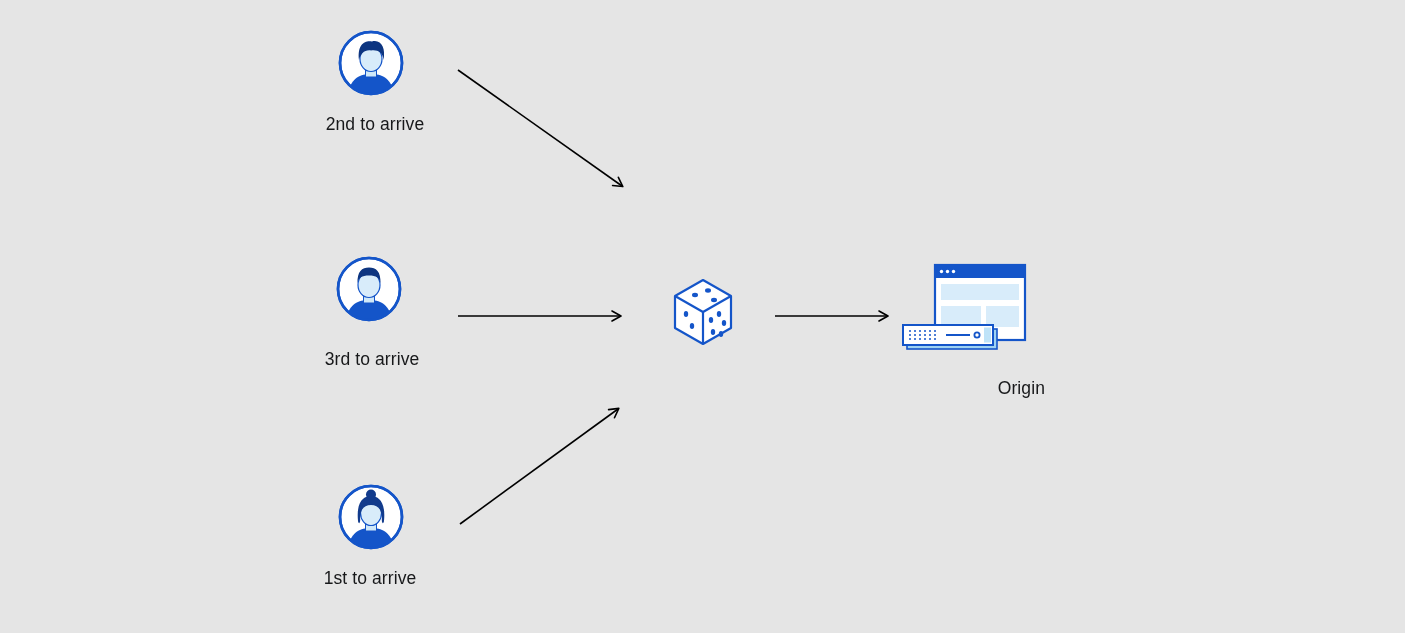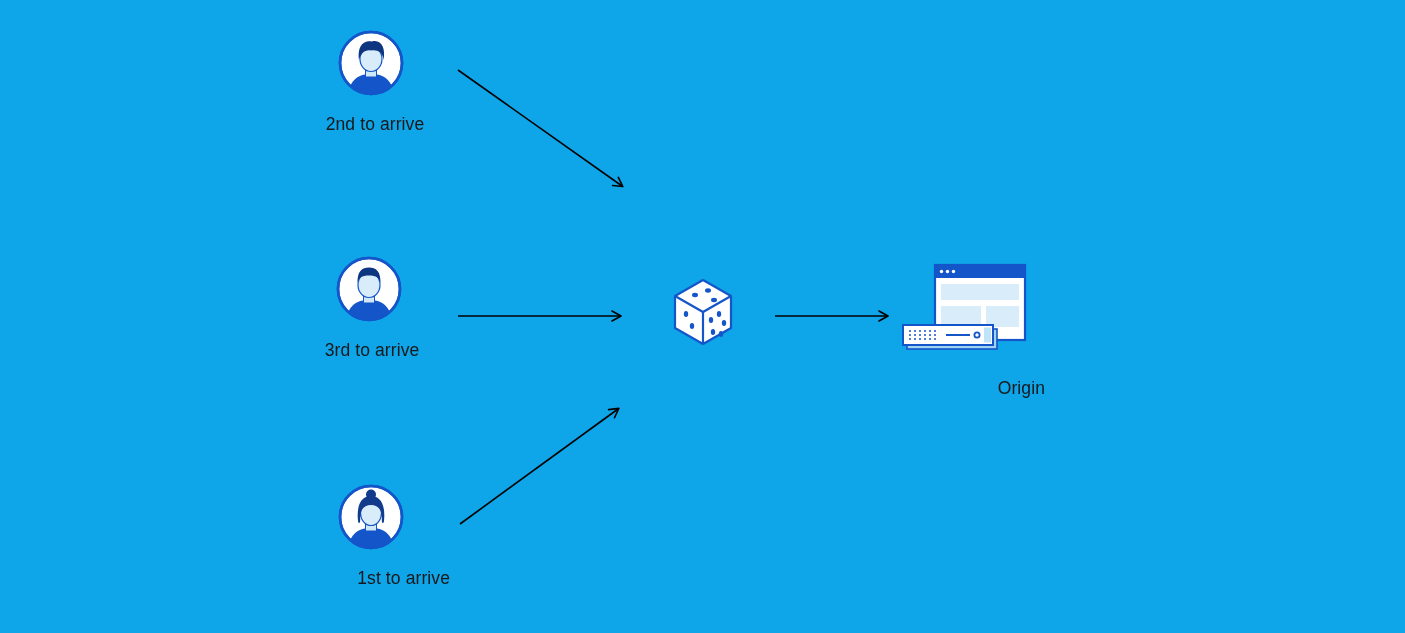--- a/index.html
+++ b/index.html
@@ -5,21 +5,21 @@
   html, body {
     margin: 0;
     padding: 0;
     background: #ffffff;
     font-family: "Liberation Sans", sans-serif;
   }
   .canvas {
     position: relative;
     width: 1405px;
     height: 633px;
-    background: #0ea5e9;
+    background: #e5e5e5;
     overflow: hidden;
   }
   .abs { position: absolute; }
   .node-label {
     position: absolute;
     width: 160px;
     text-align: center;
     font-size: 17.5px;
     line-height: 21px;
     color: #17181a;
@@ -78,41 +78,41 @@
       <circle cx="34" cy="34" r="31" fill="#ffffff" stroke="#1455C9" stroke-width="2.6"></circle>
       <g clip-path="url(#clipB)">
         <path d="M10,68 C13,49 23,45 34,45 C45,45 55,49 58,68 Z" fill="#1455C9"></path>
         <rect x="28.5" y="36" width="11" height="12" fill="#cfe8f8" stroke="#1455C9" stroke-width="1"></rect>
         <ellipse cx="34" cy="30" rx="11" ry="12.5" fill="#D8ECFA" stroke="#1455C9" stroke-width="1.2"></ellipse>
         <path d="M22.5,29 C22,16 27,12.5 34,12.5 C41,12.5 46,16 45.5,29 C45,22.5 41,20.5 34,20.5 C27,20.5 23,22.5 22.5,29 Z" fill="#0D3580"></path>
       </g>
       <circle cx="34" cy="34" r="31" fill="none" stroke="#1455C9" stroke-width="2.6"></circle>
     </svg>
   </div>
-  <div class="node-label" style="left:292px; top:340px;">3rd to arrive</div>
+  <div class="node-label" style="left:292px; top:349px;">3rd to arrive</div>
 
   <div class="abs" style="left:337px; top:483px;">
     <svg width="68" height="68" viewBox="0 0 68 68">
       <defs>
           <clipPath id="clipC">
             <circle cx="34" cy="34" r="30.5"></circle>
           </clipPath>
         </defs>
       <circle cx="34" cy="34" r="31" fill="#ffffff" stroke="#1455C9" stroke-width="2.6"></circle>
       <g clip-path="url(#clipC)">
         <path d="M10,68 C13,49 23,45 34,45 C45,45 55,49 58,68 Z" fill="#1455C9"></path>
         <rect x="28.5" y="36" width="11" height="12" fill="#cfe8f8" stroke="#1455C9" stroke-width="1"></rect>
         <ellipse cx="34" cy="30" rx="10.5" ry="12.5" fill="#D8ECFA" stroke="#1455C9" stroke-width="1.2"></ellipse>
         <path d="M21,38 C19,18 27,13 34,13 C41,13 49,18 47,38 C46.5,41 45,41 44.8,37 C45.5,27 41,22 34,22 C27,22 22.5,27 23.2,37 C23,41 21.5,41 21,38 Z" fill="#123B8C"></path>
         <circle cx="34" cy="11.5" r="5" fill="#123B8C"></circle>
       </g>
       <circle cx="34" cy="34" r="31" fill="none" stroke="#1455C9" stroke-width="2.6"></circle>
     </svg>
   </div>
-  <div class="node-label" style="left:290px; top:568px;text-align:right;">1st to arrive</div>
+  <div class="node-label" style="left:290px; top:568px;">1st to arrive</div>
 
   <div class="abs" style="left:668px; top:276px;">
     <svg width="70" height="72" viewBox="0 0 70 72">
       <polygon points="35,4 63,20 63,52 35,68 7,52 7,20" fill="#ffffff" stroke="#1455C9" stroke-width="2.2" stroke-linejoin="round"></polygon>
       <line x1="7" y1="20" x2="35" y2="36" stroke="#1455C9" stroke-width="2.2"></line>
       <line x1="63" y1="20" x2="35" y2="36" stroke="#1455C9" stroke-width="2.2"></line>
       <line x1="35" y1="36" x2="35" y2="68" stroke="#1455C9" stroke-width="2.2"></line>
 
       <ellipse cx="27" cy="19" rx="3" ry="2.2" fill="#1455C9"></ellipse>
       <ellipse cx="40" cy="14.5" rx="3" ry="2.2" fill="#1455C9"></ellipse>

